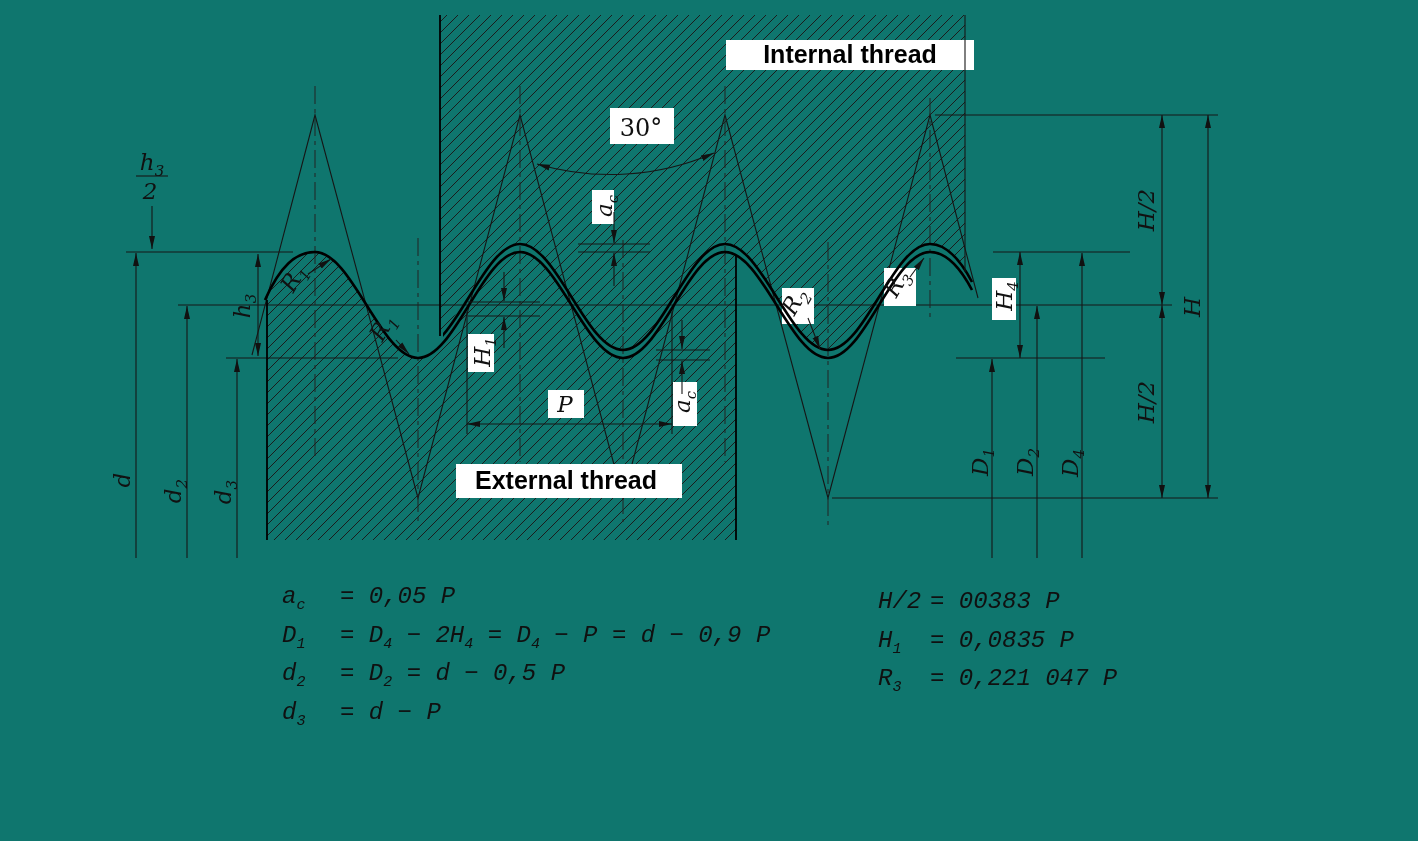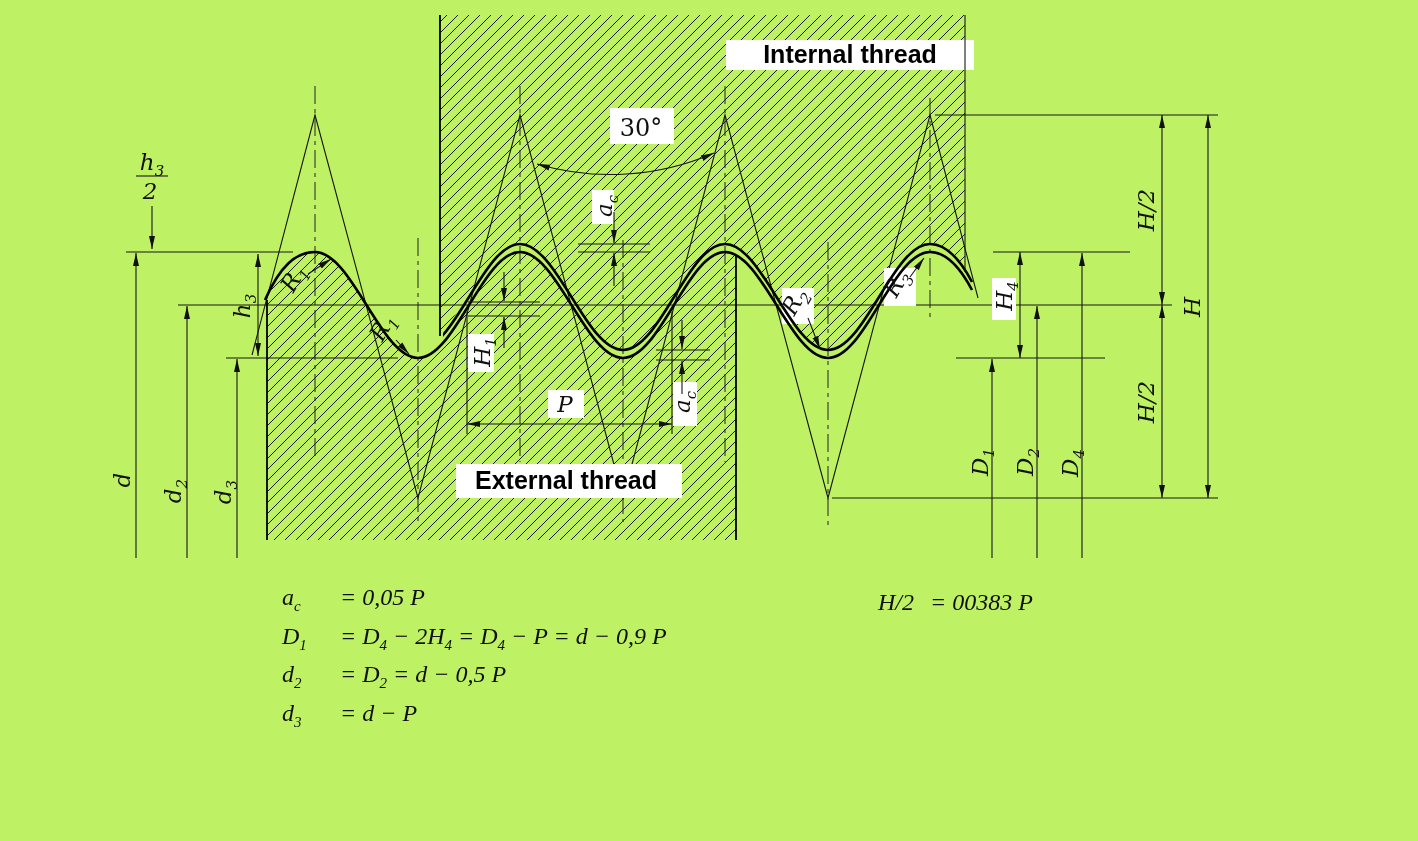--- a/index.html
+++ b/index.html
@@ -1,29 +1,29 @@
 <!DOCTYPE html>
 <html><head>
 <meta charset="utf-8">
 <style>
   *{box-sizing:border-box}
   html,body{margin:0;padding:0;background:#fff}
-  .stage{position:relative;width:1418px;height:841px;background:#bef264;overflow:hidden;
+  .stage{position:relative;width:1418px;height:841px;background:#0f766e;overflow:hidden;
          font-family:"DejaVu Serif",serif}
   svg{position:absolute;left:0;top:0;display:block}
   svg text{font-family:"DejaVu Serif",serif;font-style:italic;font-size:23px;fill:#111}
   svg text.sub, svg tspan.sub{font-size:15px}
   svg text.region{font-family:"Liberation Sans",sans-serif;font-style:normal;font-weight:bold;font-size:25px;fill:#000}
   svg text.angle{font-style:normal;font-size:24px}
   .thin{stroke:#161616;stroke-width:1.1;fill:none}
   .med{stroke:#000;stroke-width:1.8;fill:none}
   .bold{stroke:#000;stroke-width:2.6;fill:none}
   .cl{stroke:#222;stroke-width:1;fill:none;stroke-dasharray:18 5 4 5}
   .wh{fill:#fff;stroke:none}
-  .fcol{position:absolute;font-family:Liberation Serif, serif;font-style:italic;font-size:24px;color:#101010}
+  .fcol{position:absolute;font-family:Liberation Mono, monospace;font-style:italic;font-size:24px;color:#101010}
   .frow{height:38.5px;line-height:38.5px;white-space:nowrap}
   .frow .lhs{display:inline-block;width:58px}
   .fcol.right .frow .lhs{width:52px}
   .frow sub{font-size:15px;line-height:0}
 </style>
 </head>
 <body>
 
 <div class="stage">
 
@@ -206,15 +206,17 @@
 
 <div class="fcol left" style="left:282px;top:578px">
   <div class="frow"><span class="lhs">a<sub>c</sub></span><span class="rhs">= 0,05 P</span></div>
   <div class="frow"><span class="lhs">D<sub>1</sub></span><span class="rhs">= D<sub>4</sub> − 2H<sub>4</sub> = D<sub>4</sub> − P = d − 0,9 P</span></div>
   <div class="frow"><span class="lhs">d<sub>2</sub></span><span class="rhs">= D<sub>2</sub> = d − 0,5 P</span></div>
   <div class="frow"><span class="lhs">d<sub>3</sub></span><span class="rhs">= d − P</span></div>
 </div>
 
 <div class="fcol right" style="left:878px;top:583px">
   <div class="frow"><span class="lhs">H/2</span><span class="rhs">= 00383 P</span></div>
+  <div class="frow"><span class="lhs">H<sub>1</sub></span><span class="rhs">= 0,0835 P</span></div>
+  <div class="frow"><span class="lhs">R<sub>3</sub></span><span class="rhs">= 0,221 047 P</span></div>
 </div>
 
 </div>
 
 </body></html>

